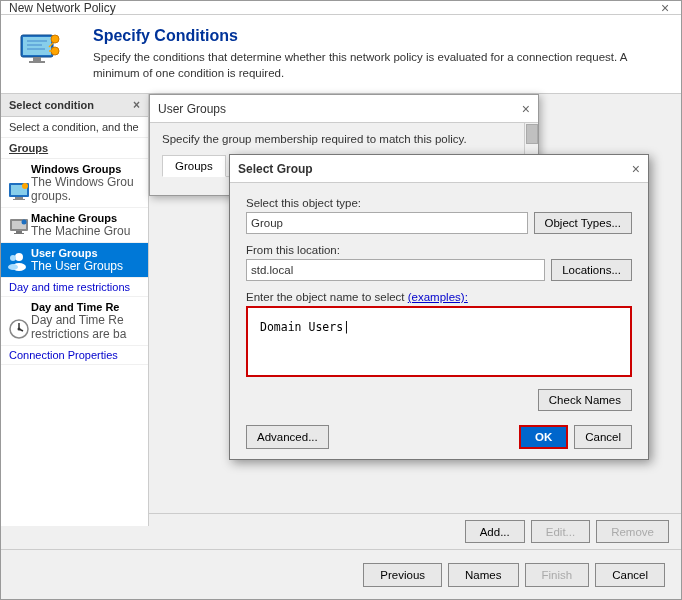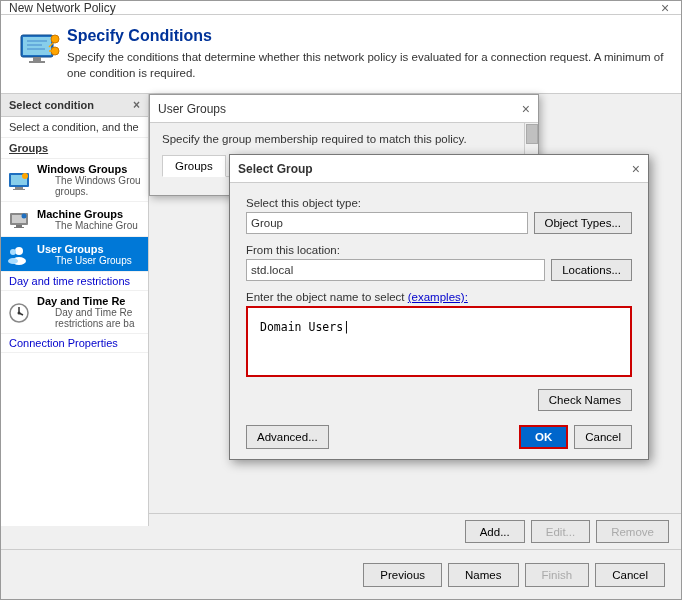--- a/index.html
+++ b/index.html
@@ -48,21 +48,21 @@
       align-items: center;
       justify-content: center;
     }
 
     
     .header-section {
       background: #fff;
       padding: 12px 16px;
       display: flex;
       align-items: flex-start;
-      gap: 2px;
+      gap: 28px;
       border-bottom: 1px solid #ccc;
     }
 
     .header-icon {
       width: 48px;
       height: 48px;
       flex-shrink: 0;
     }
 
     .header-icon svg {
@@ -128,23 +128,22 @@
       padding: 4px 8px;
       font-weight: bold;
       font-size: 11px;
       color: #333;
       border-bottom: 1px solid #eee;
       text-decoration: underline;
     }
 
     .sidebar-item {
       display: flex;
-      align-items: center;
+      align-items: flex-end;
       padding: 4px 6px;
-      gap: 6px;
       border-bottom: 1px solid #f0f0f0;
       cursor: pointer;
     }
 
     .sidebar-item.active {
       background: #0078d7;
     }
 
     .sidebar-item.active .item-title,
     .sidebar-item.active .item-desc {
@@ -158,23 +157,22 @@
       margin-top: 2px;
     }
 
     .item-title {
       font-weight: bold;
       font-size: 11px;
       color: #000;
     }
 
     .item-desc {
-      font-size: 10px;
+      font-size: 12px;
       color: #555;
-      margin-left: 18px;
     }
 
     .sidebar-section-label {
       padding: 3px 8px;
       font-size: 11px;
       color: #0000cc;
       cursor: pointer;
       border-bottom: 1px solid #f0f0f0;
     }
 

